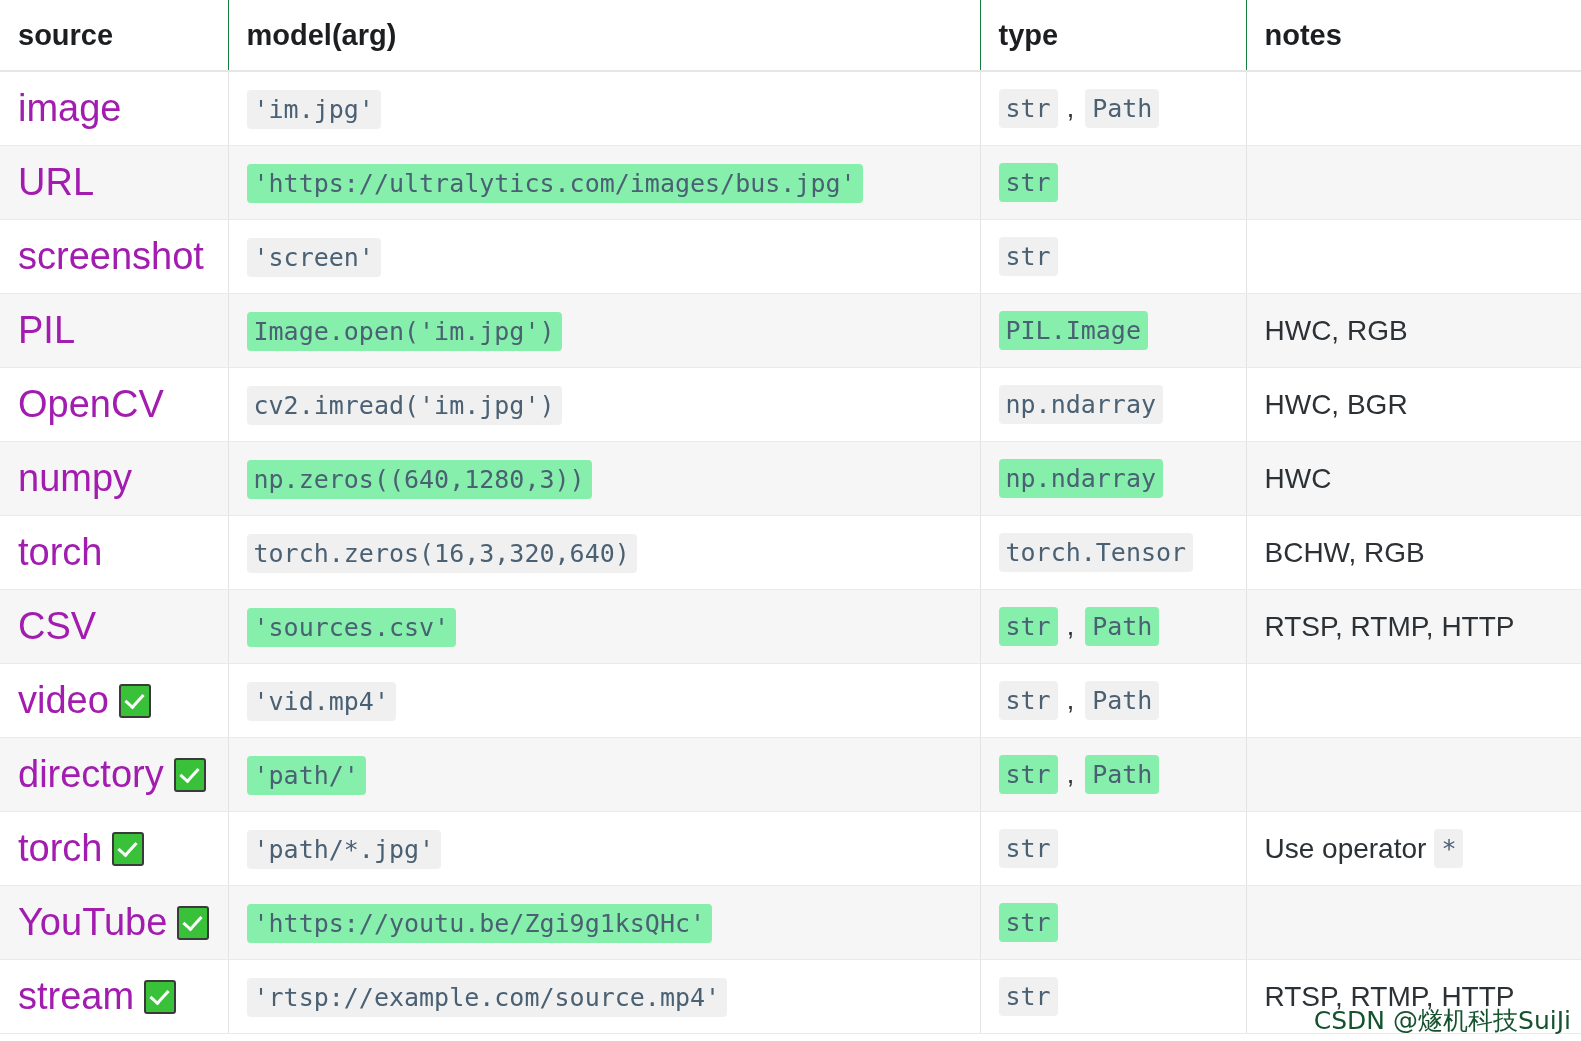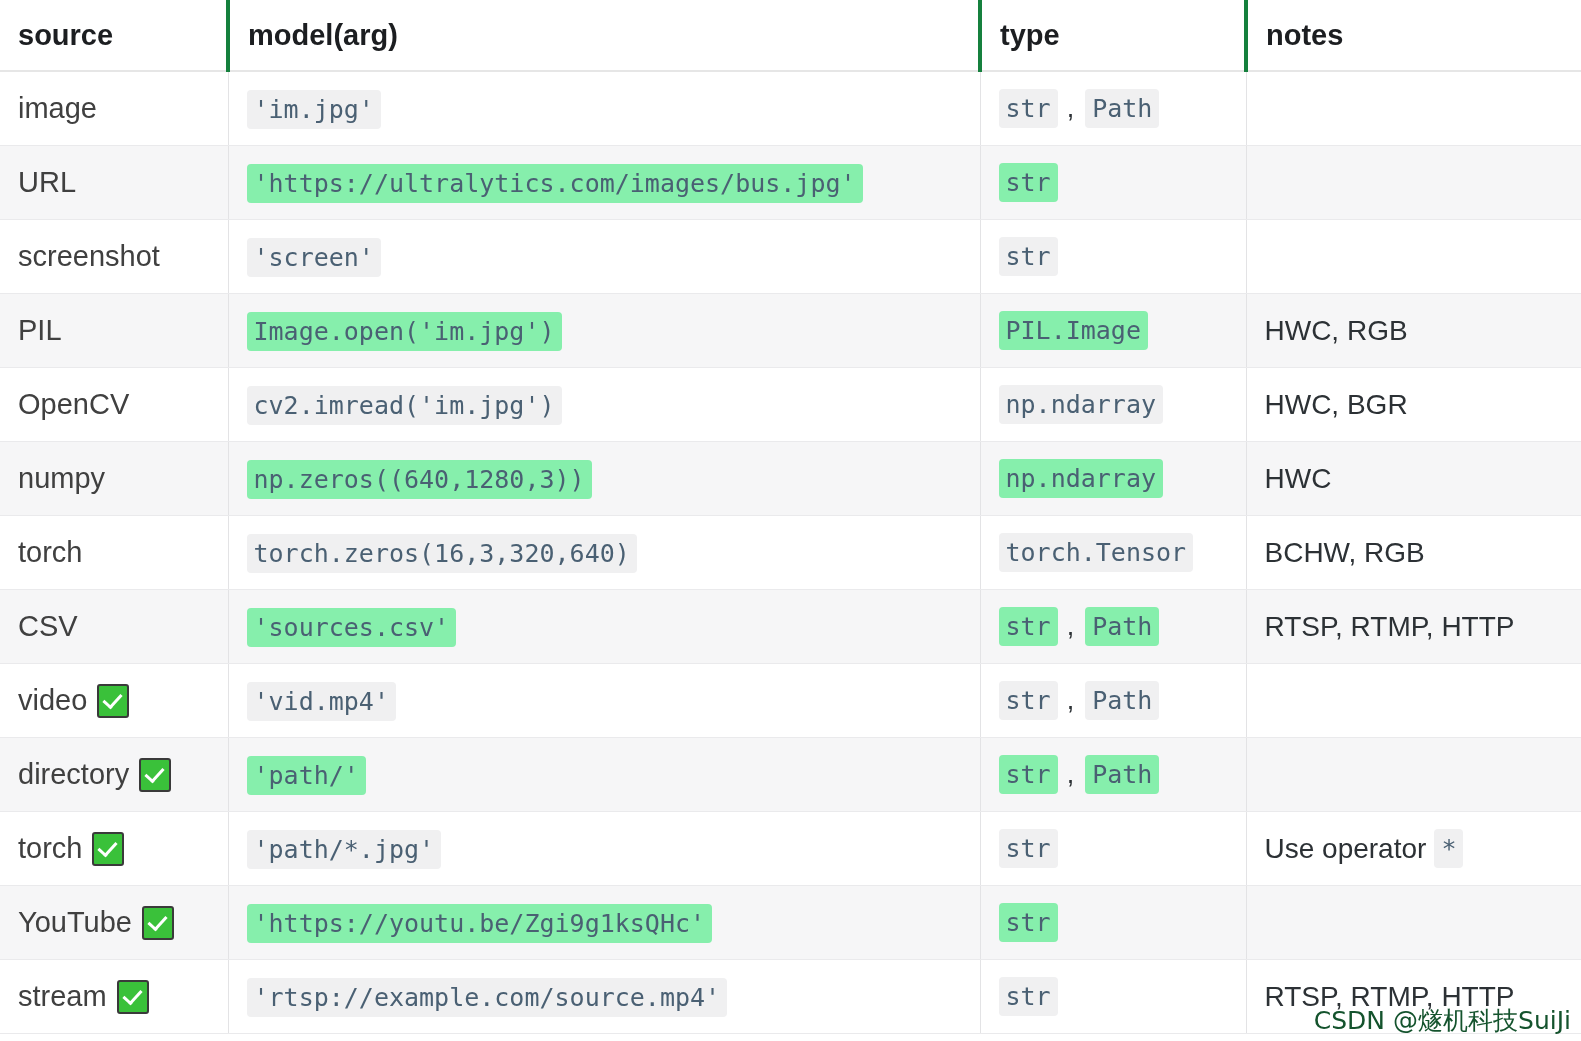--- a/index.html
+++ b/index.html
@@ -39,21 +39,21 @@
   thead th {
     text-align: left;
     font-weight: bold;
     font-size: 29px;
     color: #1c1e21;
     padding: 0 0 0 18px;
     height: 70px;
     line-height: 70px;
     vertical-align: middle;
     border-bottom: 2px solid #e6e6e6;
-    border-right: 4px solid #15803d;
+    border-right: 1px solid #15803d;
     background: #ffffff;
     white-space: nowrap;
   }
   thead th:last-child { border-right: none; }
 
   tbody td {
     height: 73px;
     padding: 0 0 0 18px;
     vertical-align: middle;
     border-bottom: 1px solid #eaeaec;
@@ -67,21 +67,21 @@
 
   tbody tr.alt td { background: #f6f6f7; }
   tbody tr.plain td { background: #ffffff; }
 
   
   .src-cell {
     display: flex;
     align-items: center;
     gap: 10px;
   }
-  .src-label { font-size: 29px; color: #404040; }
+  .src-label { font-size: 38px; color: #a21caf; }
 
   
   .check-badge {
     display: inline-block;
     position: relative;
     width: 28px;
     height: 30px;
     background: #3ac13a;
     border: 2px solid #3a3a3a;
     border-radius: 3px;

